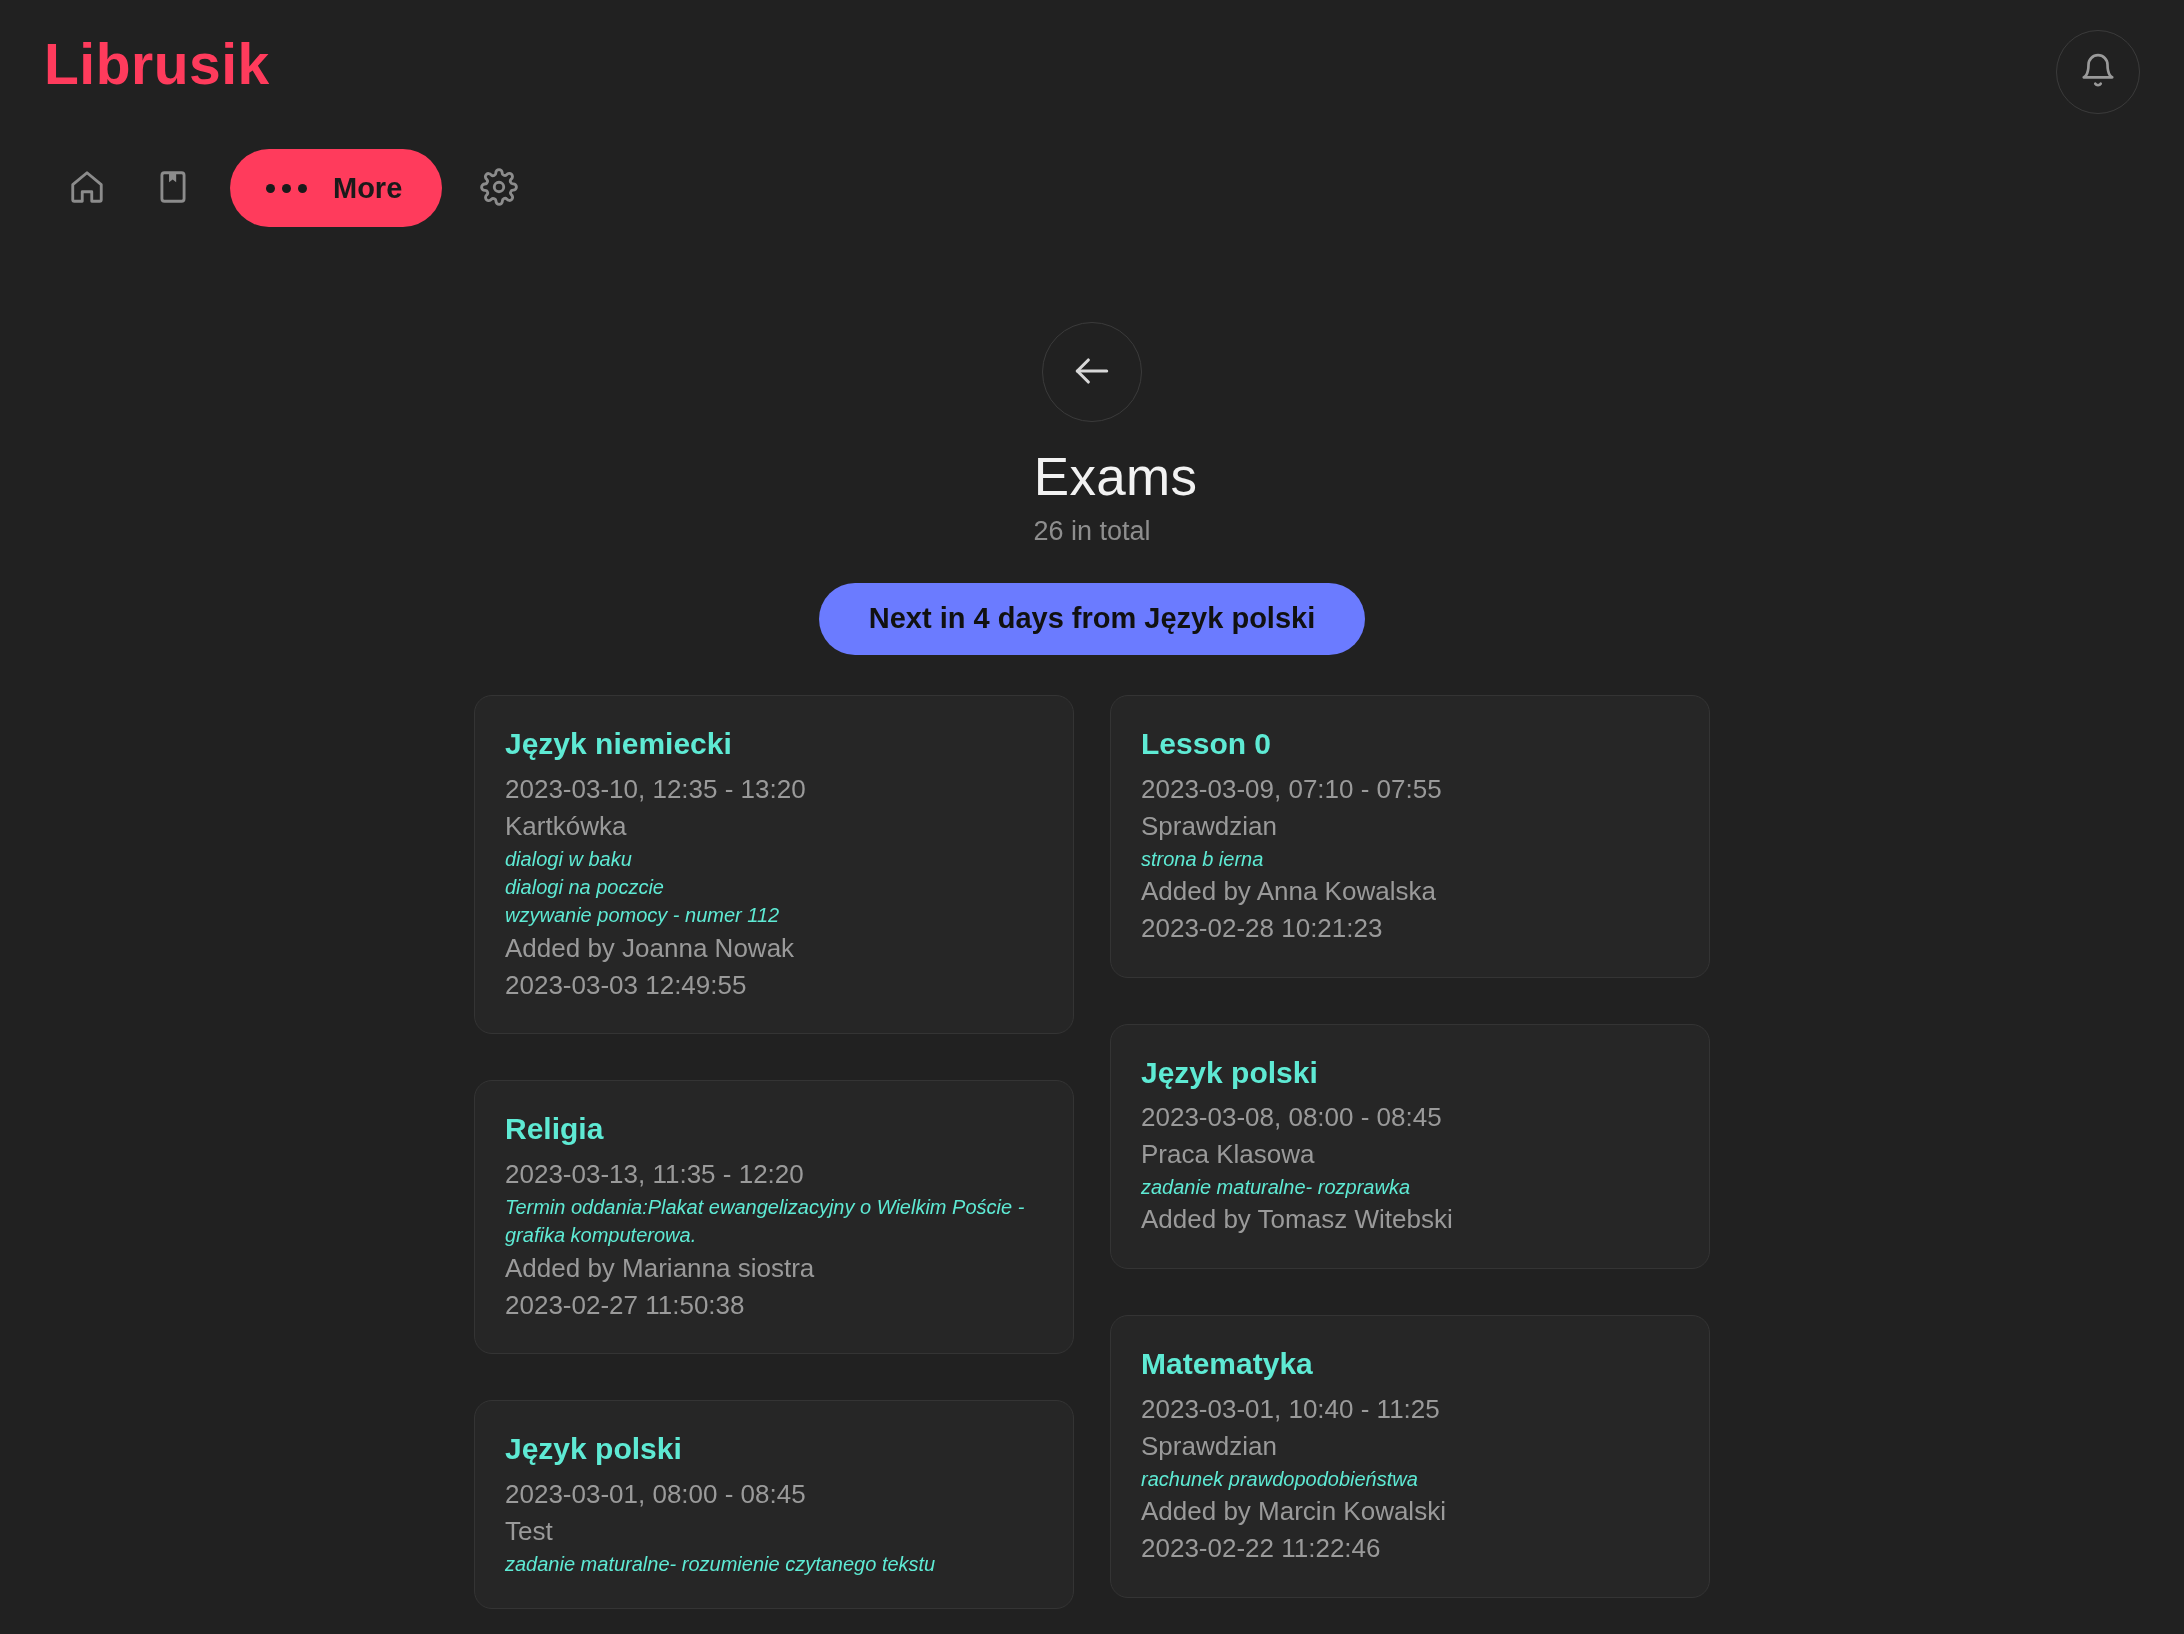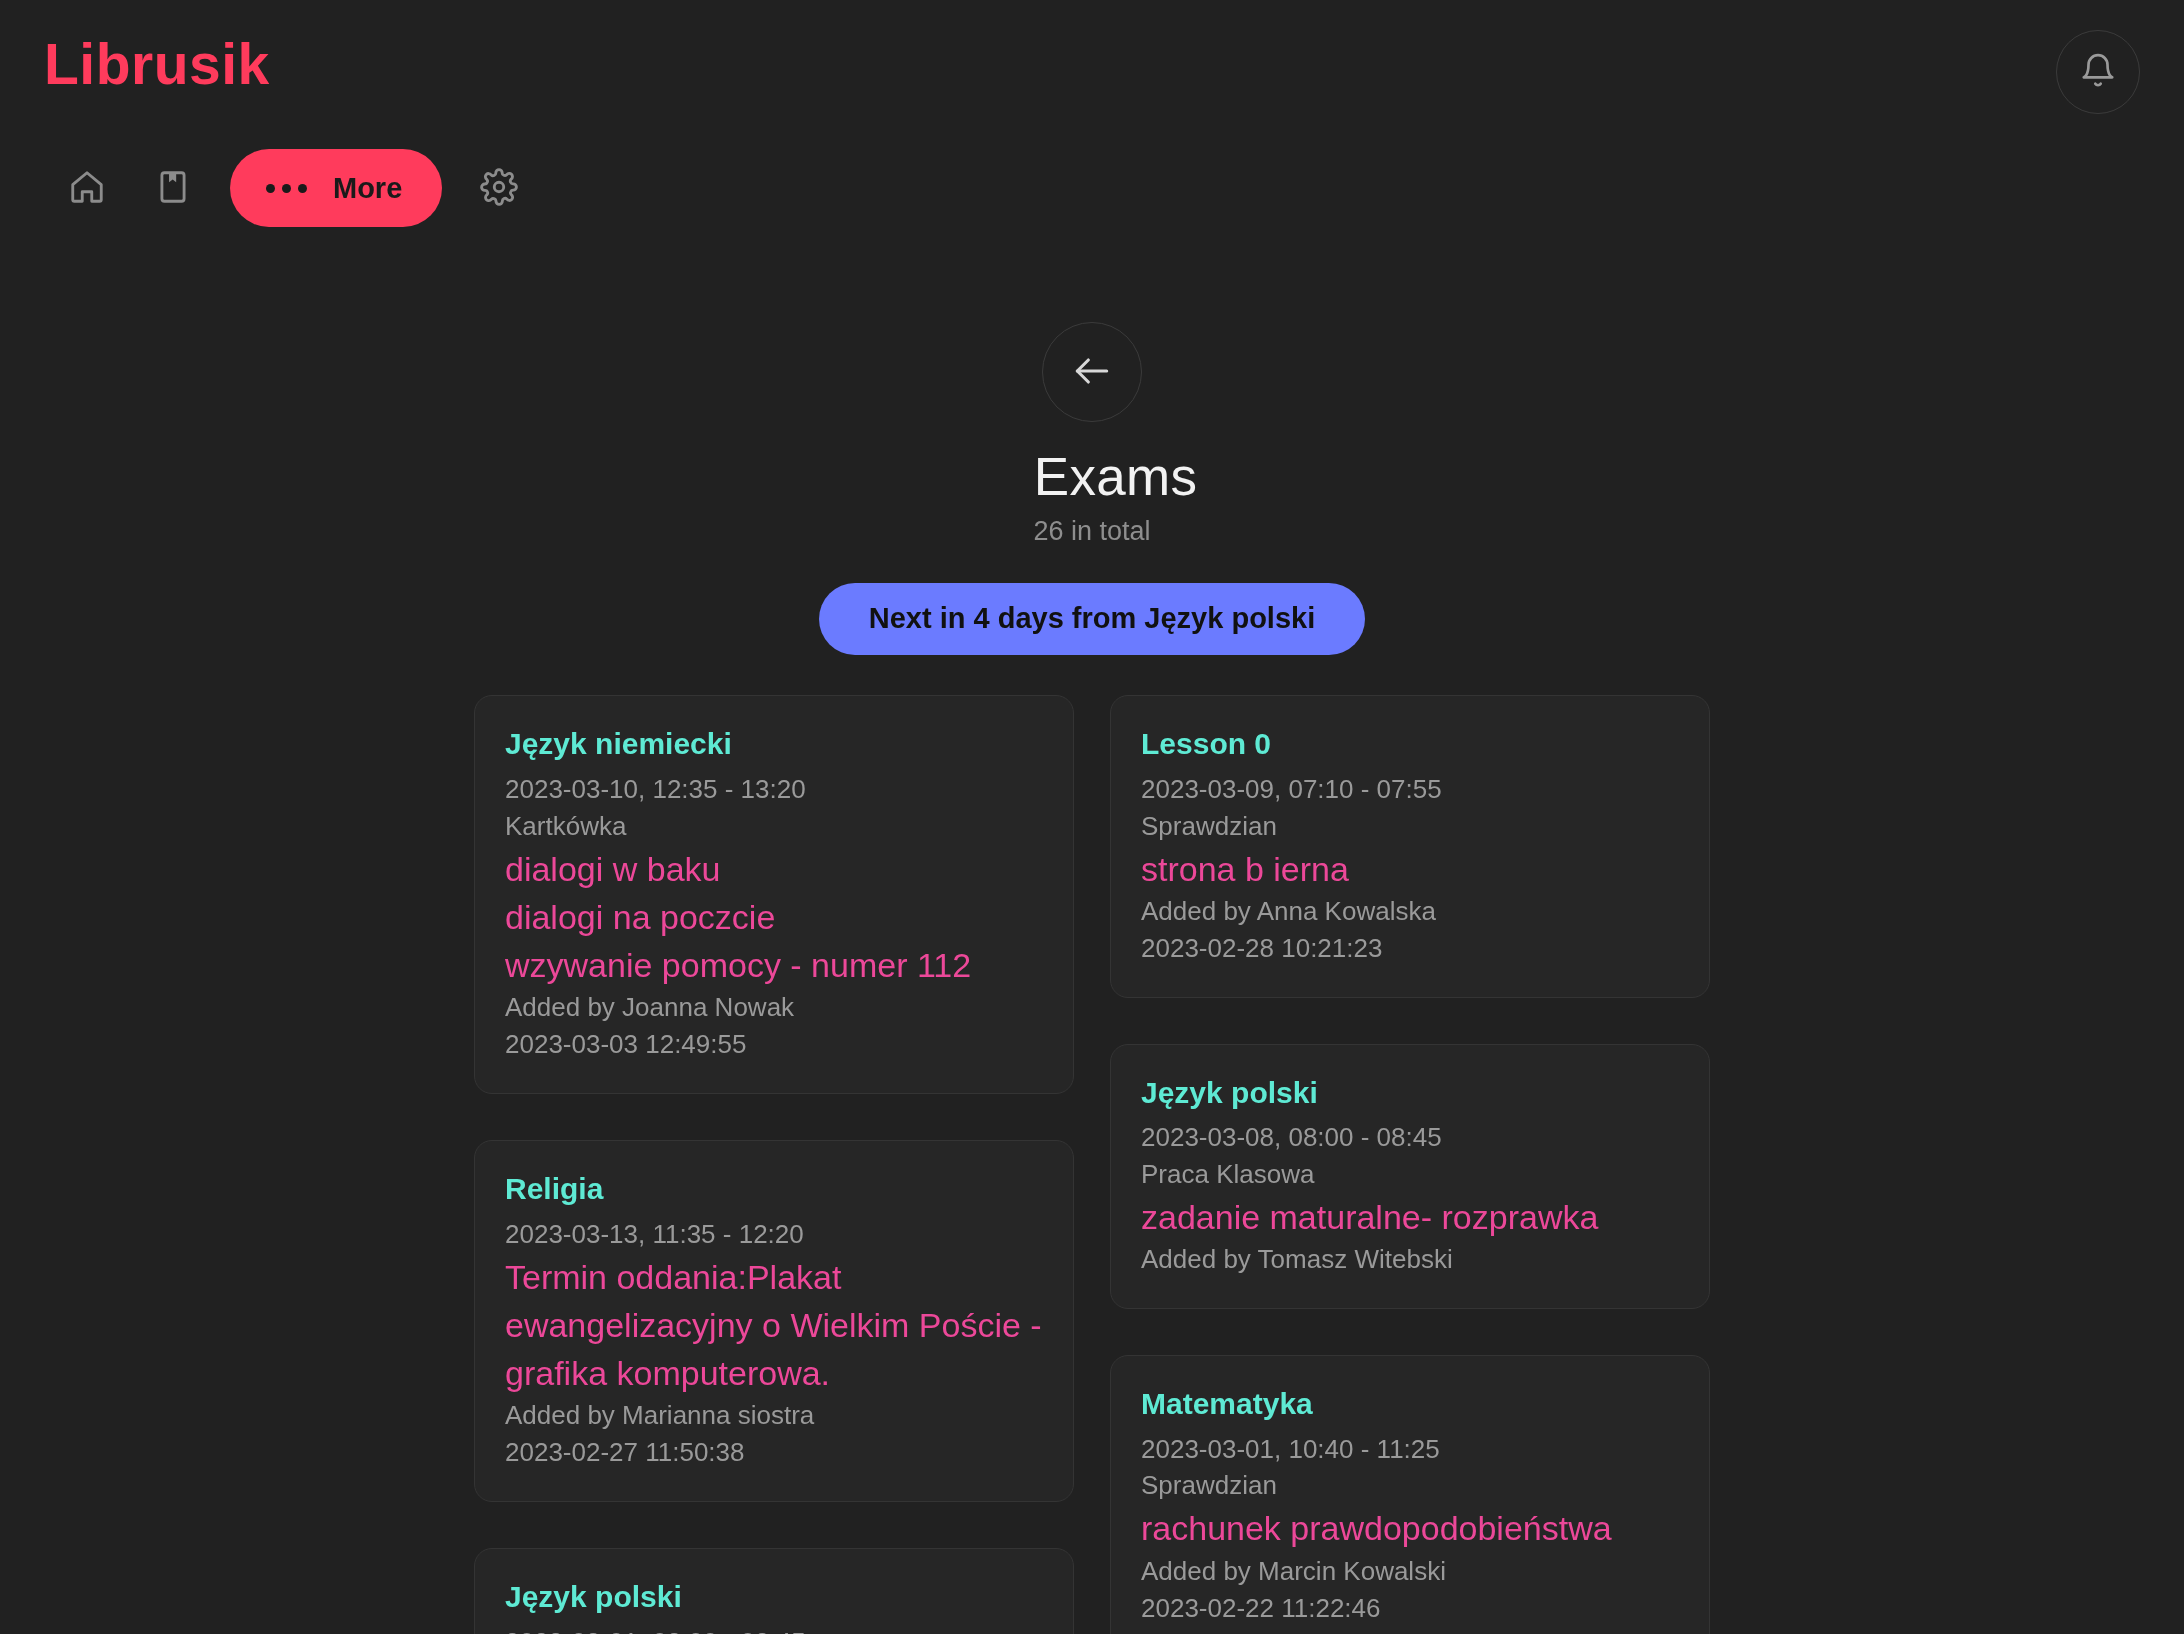--- a/index.html
+++ b/index.html
@@ -179,22 +179,23 @@
     margin-bottom: 6px;
   }
 
   .card-line {
     font-size: 26px;
     color: #9a9a9a;
     line-height: 1.42;
   }
 
   .card-desc {
-    font-size: 34px;
-    color: #ec4899;
+    font-size: 20px;
+    color: #5eead4;
+    font-style: italic;
     line-height: 1.42;
   }
 </style>
 </head>
 <body>
 
 <div class="topbar">
 
   <div class="brand">Librusik</div>
 

